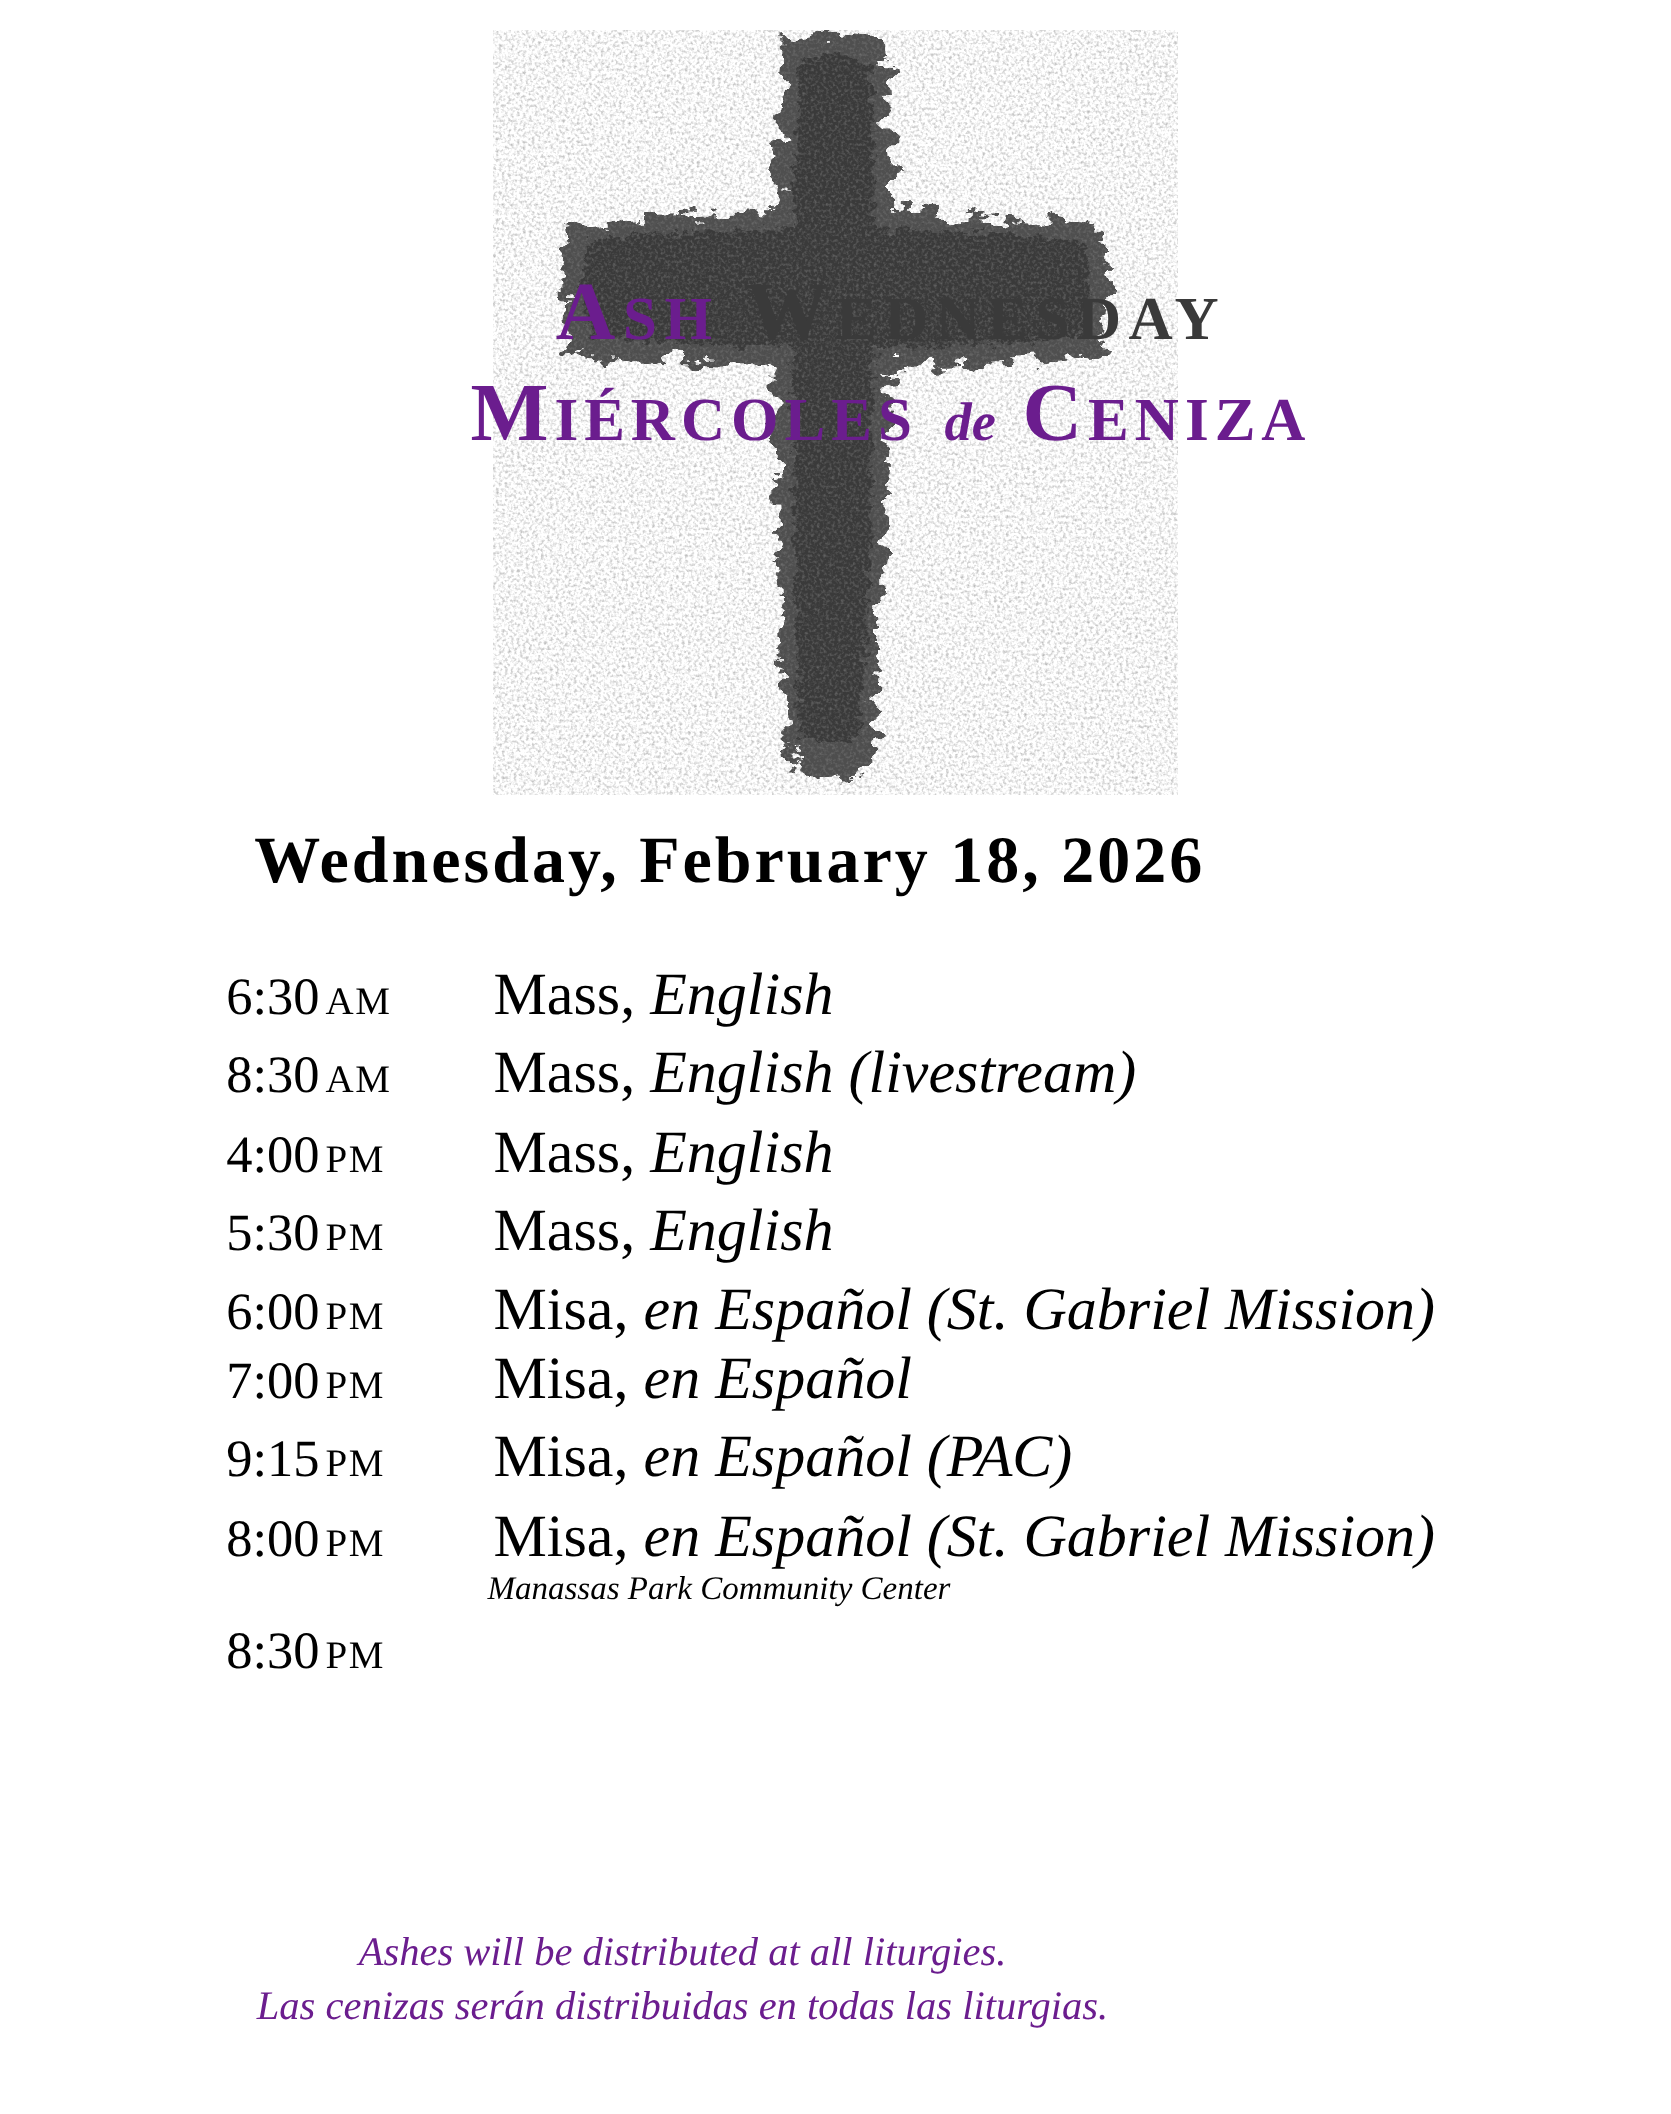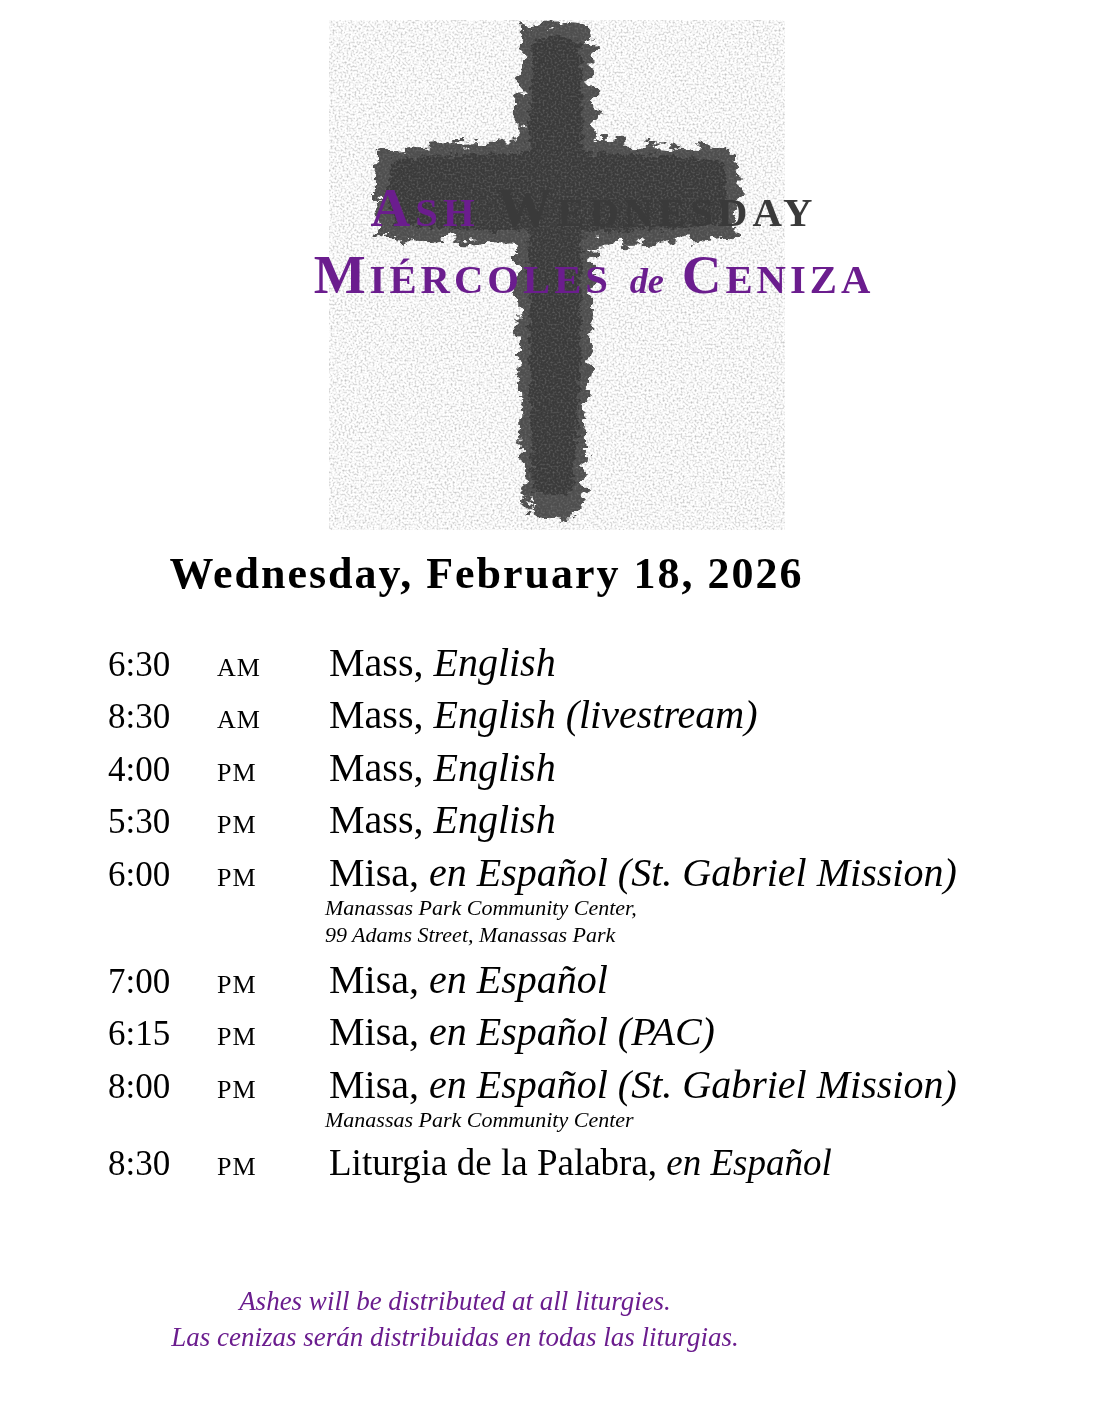--- a/index.html
+++ b/index.html
@@ -94,21 +94,21 @@
     width: 940px;
   }
   .row {
     display: flex;
     align-items: baseline;
     margin-bottom: 6px;
   }
   .time {
     width: 105px;
     font-size: 35px;
-    text-align: left;
+    text-align: right;
     flex: 0 0 105px;
     white-space: nowrap;
   }
   .ampm {
     width: 112px;
     flex: 0 0 112px;
     font-size: 26px;
     letter-spacing: 1px;
     text-align: left;
     padding-left: 4px;
@@ -233,46 +233,43 @@
     <div class="time">5:30</div>
     <div class="ampm">PM</div>
     <div class="desc"><span>Mass, </span><span class="it">English</span></div>
   </div>
 
   <div class="row tight">
     <div class="time">6:00</div>
     <div class="ampm">PM</div>
     <div class="desc"><span>Misa, </span><span class="it">en Español (St. Gabriel Mission)</span></div>
   </div>
-  <div class="sub" style="white-space:pre-line;">Manassas Park Community Center,
-99 Adams Street, Manassas Park</div>
 
   <div class="row">
     <div class="time">7:00</div>
     <div class="ampm">PM</div>
     <div class="desc"><span>Misa, </span><span class="it">en Español</span></div>
   </div>
 
   <div class="row">
-    <div class="time">6:15</div>
+    <div class="time">9:15</div>
     <div class="ampm">PM</div>
     <div class="desc"><span>Misa, </span><span class="it">en Español (PAC)</span></div>
   </div>
 
   <div class="row tight">
     <div class="time">8:00</div>
     <div class="ampm">PM</div>
     <div class="desc"><span>Misa, </span><span class="it">en Español (St. Gabriel Mission)</span></div>
   </div>
   <div class="sub" style="white-space:pre-line;">Manassas Park Community Center</div>
 
   <div class="row">
     <div class="time">8:30</div>
     <div class="ampm">PM</div>
-    <div class="desc big"><span>Liturgia de la Palabra, </span><span class="it">en Español</span></div>
   </div>
 
 </div>
 
 <div class="footer">
   <div>Ashes will be distributed at all liturgies.</div>
   <div>Las cenizas serán distribuidas en todas las liturgias.</div>
 </div>
 
 </body></html>

